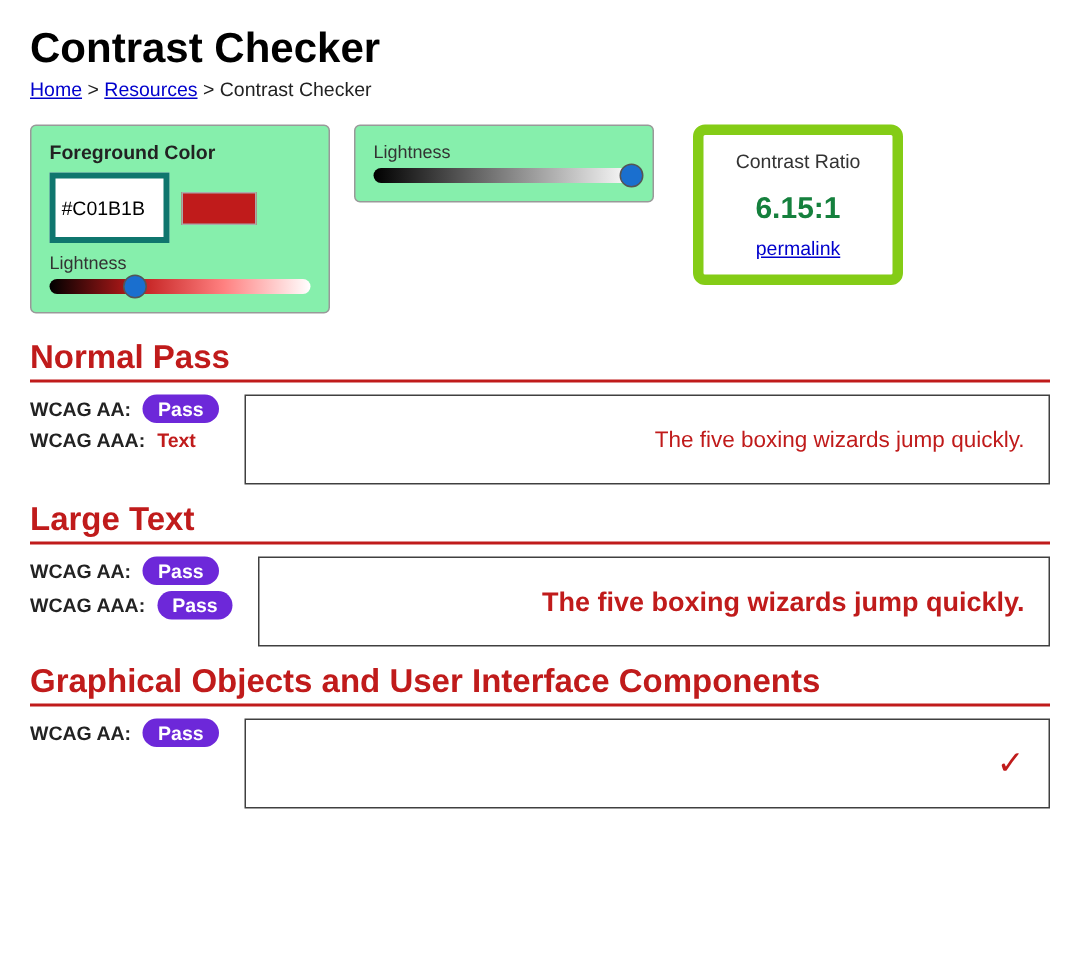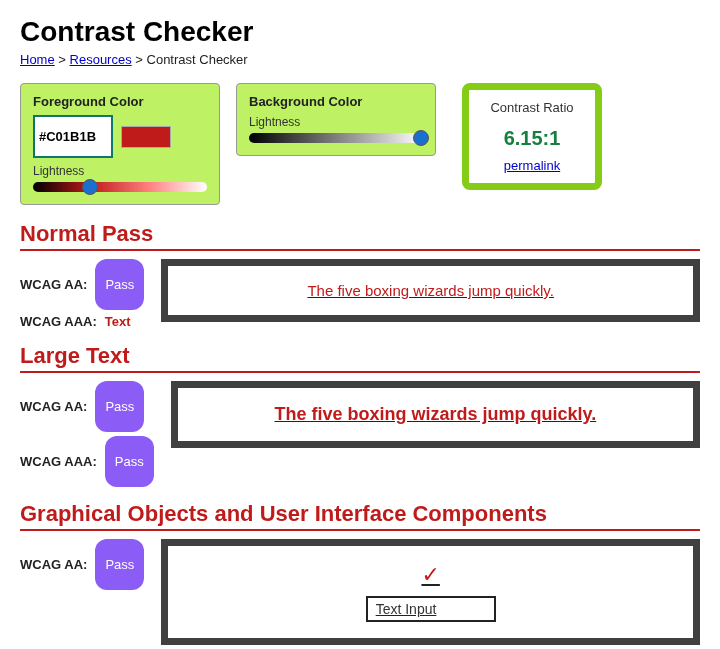--- a/index.html
+++ b/index.html
@@ -36,44 +36,43 @@
       display: flex;
       gap: 16px;
       align-items: flex-start;
       margin-bottom: 16px;
     }
 
     .color-box {
       border: 1px solid #999;
       border-radius: 4px;
       padding: 10px 12px;
-      background: #bef264;
+      background: #86efac;
       min-width: 200px;
     }
 
     .color-box label {
       font-weight: bold;
       font-size: 13px;
       display: block;
       margin-bottom: 6px;
     }
 
     .color-input-row {
       display: flex;
       align-items: center;
       gap: 8px;
       margin-bottom: 6px;
     }
 
     .color-hex-input {
-      border: 2px solid #0f766e;
+      border: 4px solid #0f766e;
       padding: 12px 4px;
       font-size: 13px;
       width: 80px;
-      font-weight: bold;
     }
 
     .color-swatch {
       width: 50px;
       height: 22px;
       border: 1px solid #aaa;
       display: inline-block;
     }
 
     .lightness-label {
@@ -158,54 +157,53 @@
     .wcag-row {
       display: flex;
       align-items: center;
       gap: 8px;
       margin-bottom: 4px;
       font-size: 13px;
       font-weight: bold;
     }
 
     .badge-pass {
-      background: #8b5cf6;
+      background: #6d28d9;
       color: #fff;
       border-radius: 12px;
-      padding: 18px 10px;
-      font-size: 13px;
-      font-weight: normal;
+      padding: 2px 10px;
+      font-size: 13px;
+      font-weight: bold;
     }
 
     .badge-fail {
       color: #c01b1b;
       font-size: 13px;
       font-weight: bold;
     }
 
     .section-content {
       display: flex;
       gap: 17px;
       align-items: flex-start;
       margin-bottom: 10px;
     }
 
     .wcag-col {
       min-width: 120px;
     }
 
     .preview-box {
-      border: 7px solid #404040;
+      border: 1px solid #404040;
       flex: 1;
       padding: 16px;
       min-height: 60px;
       display: flex;
       align-items: center;
-      justify-content: center;
-      text-decoration: underline;
+      justify-content: flex-end;
     }
 
     .normal-text-preview {
       color: #c01b1b;
       font-size: 15px;
     }
 
     .large-text-preview {
       color: #c01b1b;
       font-size: 18px;
@@ -253,21 +251,20 @@
       <input class="color-hex-input" type="text" value="#C01B1B" style="">
       <span class="color-swatch" style="background:#C01B1B;"></span>
     </div>
     <div class="lightness-label">Lightness</div>
     <div class="slider-track fg-track" style="position:relative; height:10px; border-radius:5px;">
       <div class="slider-thumb" style="left:28%;"></div>
     </div>
   </div>
 
   <div class="color-box">
-    <label>Background Color</label>
     <div class="lightness-label">Lightness</div>
     <div class="slider-track bg-track" style="position:relative; height:10px; border-radius:5px;">
       <div class="slider-thumb" style="left:94%;"></div>
     </div>
   </div>
 
   <div class="contrast-ratio-box">
     <div class="contrast-ratio-label">Contrast Ratio</div>
     <div class="contrast-ratio-value">
       <span>6.15</span><span>:1</span>
@@ -320,19 +317,16 @@
   <div class="section-content">
     <div class="wcag-col">
       <div class="wcag-row">
         <span>WCAG AA:</span>
         <span class="badge-pass">Pass</span>
       </div>
     </div>
     <div class="preview-box">
       <div class="graphical-preview">
         <span class="checkmark" style="color:#c01b1b;">✓</span>
-        <div class="text-input-mock">
-          <span>Text Input</span>
-        </div>
       </div>
     </div>
   </div>
 </div>
 
 </body></html>

